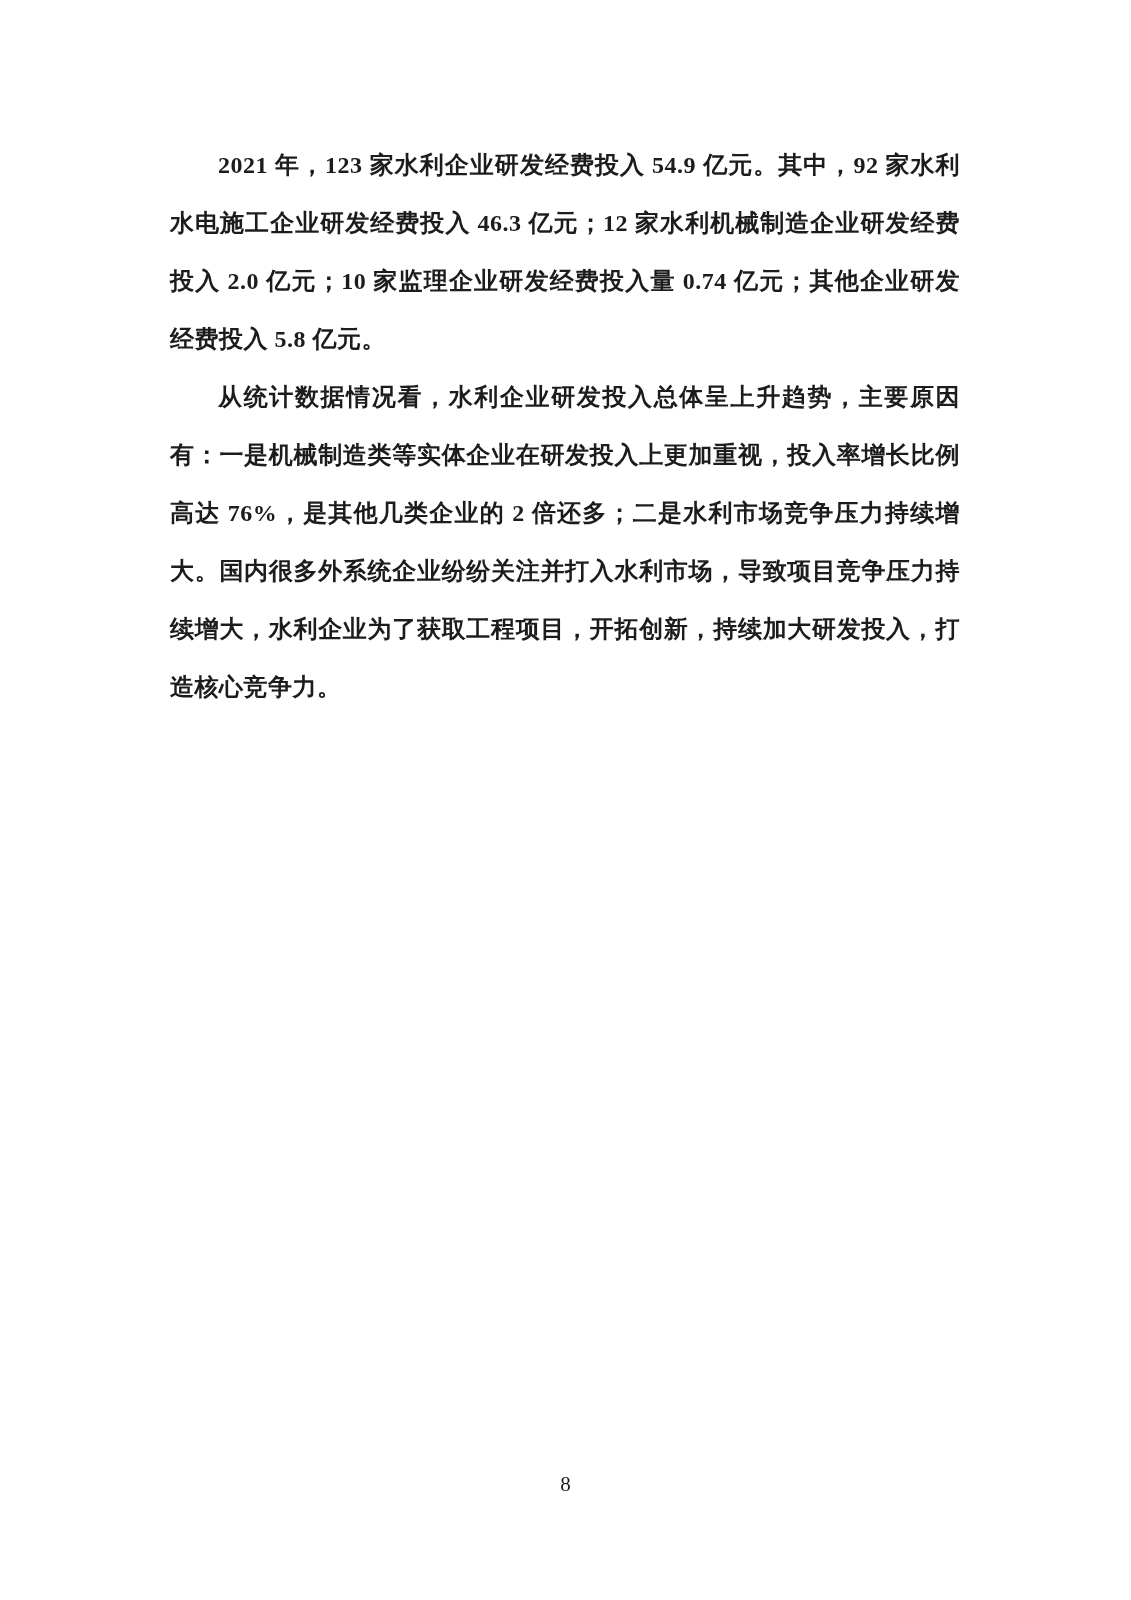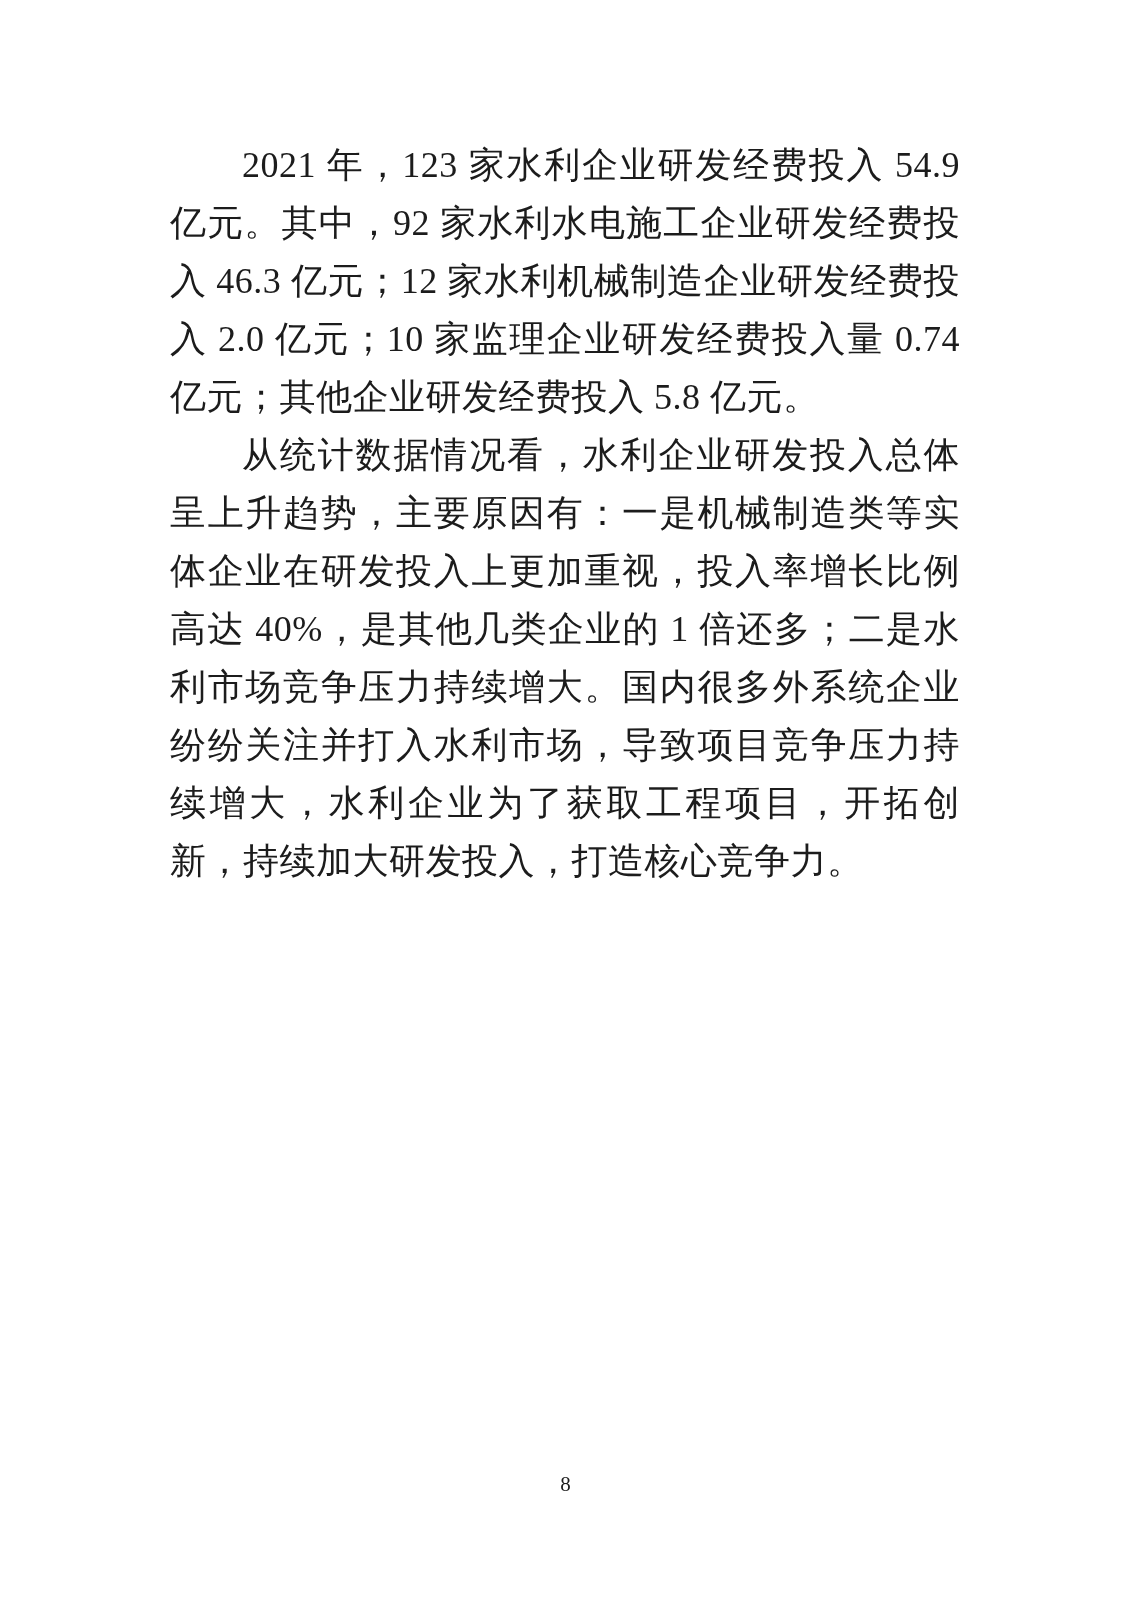--- a/index.html
+++ b/index.html
@@ -18,45 +18,45 @@
   }
   .doc-body {
     position: absolute;
     left: 170px;
     top: 136px;
     width: 790px;
   }
   .doc-body p {
     margin: 0;
     padding: 0;
-    font-size: 36px;
+    font-size: 24px;
     line-height: 58px;
     letter-spacing: 0.5px;
     text-align: justify;
     text-justify: inter-ideograph;
     text-indent: 2em;
-    font-weight: 400;
+    font-weight: 700;
   }
   .page-footer {
     position: absolute;
     left: 0;
     top: 1472px;
     width: 100%;
     text-align: center;
   }
   .page-number {
     font-size: 21px;
     color: #1c1c1c;
     font-family: "Liberation Serif", "DejaVu Serif", serif;
   }
 </style>
 </head>
 <body>
 
 <div class="page">
   <div class="doc-body">
     <p>2021 年，123 家水利企业研发经费投入 54.9 亿元。其中，92 家水利水电施工企业研发经费投入 46.3 亿元；12 家水利机械制造企业研发经费投入 2.0 亿元；10 家监理企业研发经费投入量 0.74 亿元；其他企业研发经费投入 5.8 亿元。</p>
-    <p>从统计数据情况看，水利企业研发投入总体呈上升趋势，主要原因有：一是机械制造类等实体企业在研发投入上更加重视，投入率增长比例高达 40%，是其他几类企业的 1 倍还多；二是水利市场竞争压力持续增大。国内很多外系统企业纷纷关注并打入水利市场，导致项目竞争压力持续增大，水利企业为了获取工程项目，开拓创新，持续加大研发投入，打造核心竞争力。</p>
+    <p>从统计数据情况看，水利企业研发投入总体呈上升趋势，主要原因有：一是机械制造类等实体企业在研发投入上更加重视，投入率增长比例高达 76%，是其他几类企业的 2 倍还多；二是水利市场竞争压力持续增大。国内很多外系统企业纷纷关注并打入水利市场，导致项目竞争压力持续增大，水利企业为了获取工程项目，开拓创新，持续加大研发投入，打造核心竞争力。</p>
   </div>
   <div class="page-footer">
     <span class="page-number">8</span>
   </div>
 </div>
 
 </body></html>

